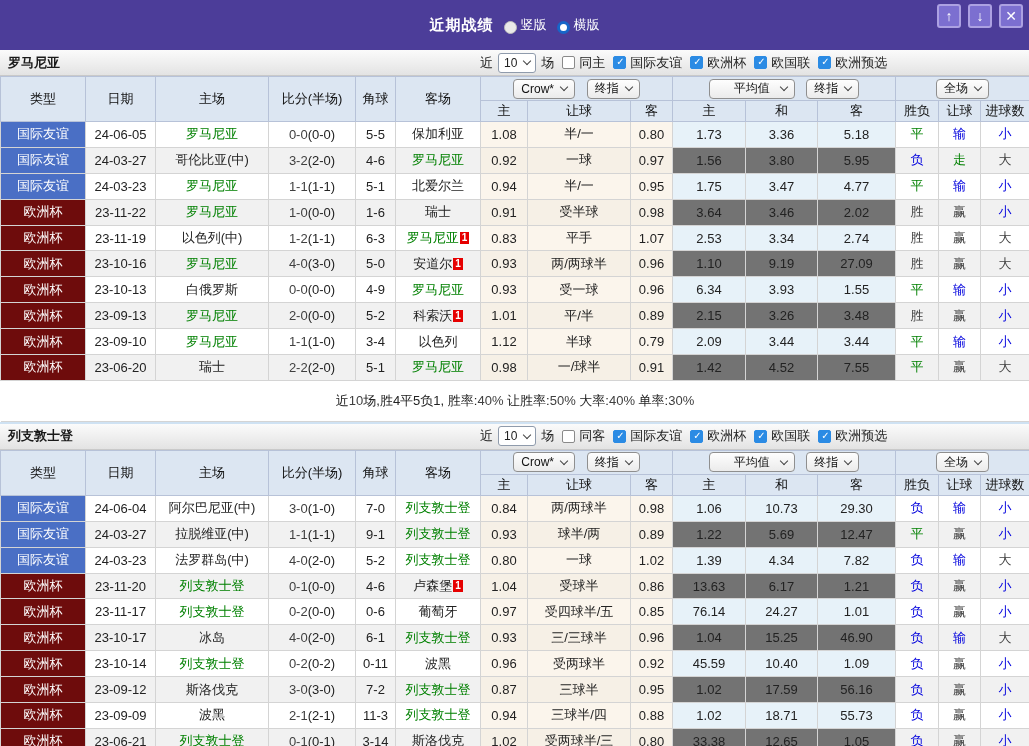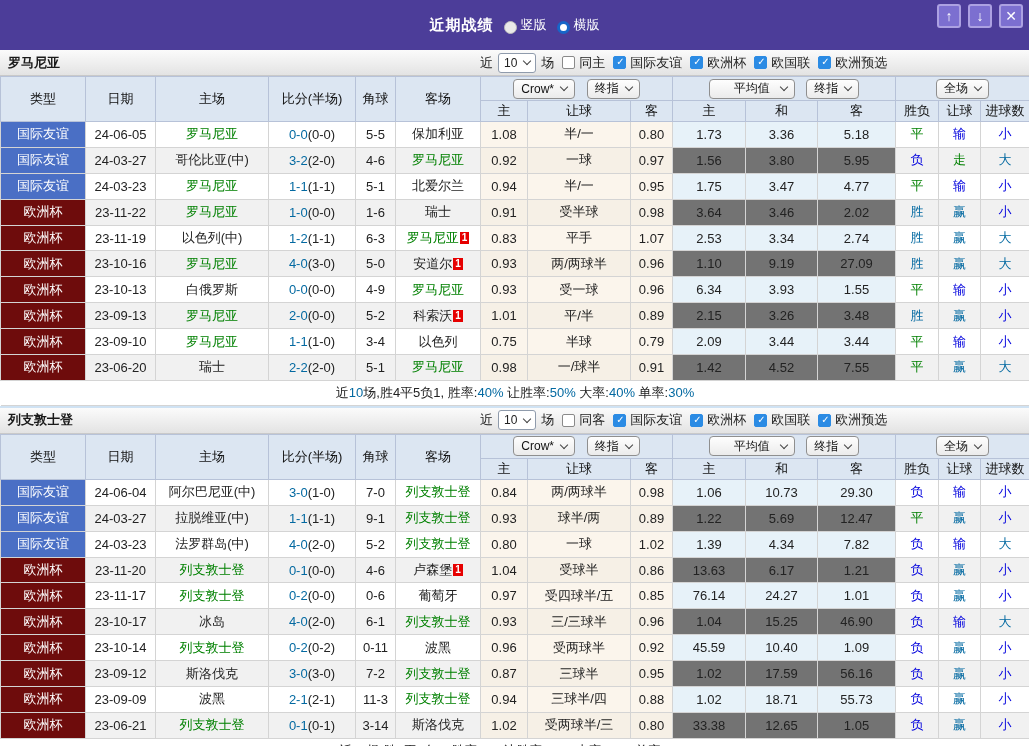--- a/index.html
+++ b/index.html
@@ -62,28 +62,28 @@
   .sub-row th { height: 21px; }
   tbody td { height: 25.9px; font-size: 13px; color: #222; }
   tr.alt td { background: #f1f1f1; }
   td.cream { background: #FBF5EC; }
   tr.alt td.cream { background: #F6F0E6; }
   td.lblue { background: #E7F2F9; }
   tr.alt td.lblue { background: #737373; }
   td.bg-blue { background: #4A6FC5 !important; color: #fff; }
   td.bg-maroon { background: #6E0C0C !important; color: #fff; }
   .cg { color: #008000; }
-  .cr { color: #0369a1; }
+  .cr { color: #404040; }
   .cb { color: #0000DD; }
   .ck { color: #222; }
   .sup-badge {
     display: inline-block; background: #E60000; color: #fff; font-size: 10px; line-height: 12px;
     padding: 0 2px; margin-left: 1px; position: relative; top: -1px; font-weight: bold;
   }
-  tfoot td { height: 25px; font-size: 13px; background: #fff; border: 1px solid #d4d4d4; border-left: none; border-right: none; }
+  tfoot td { height: 41px; font-size: 13px; background: #fff; border: 1px solid #d4d4d4; border-left: none; border-right: none; }
 
   
   .sel {
     display: inline-flex; align-items: center; justify-content: space-between;
     background: linear-gradient(#fefefe, #ebebeb); border: 1px solid #8f8f8f; border-radius: 4px;
     height: 20px; padding: 0 7px; margin: 0 4px; font-size: 12px; color: #111; cursor: pointer; vertical-align: middle;
   }
   .chev {
     display: inline-block; width: 6px; height: 6px; border-right: 1.5px solid #444;
     border-bottom: 1.5px solid #444; transform: rotate(45deg); margin-left: 7px; margin-top: -3px;
@@ -344,21 +344,21 @@
             <td class="cr">赢</td>
             <td class="cb">小</td>
           </tr>
           <tr>
             <td class="bg-maroon">欧洲杯</td>
             <td class="ck">23-09-10</td>
             <td><span class="cg">罗马尼亚</span></td>
             <td><span class="cr">1-1</span><span class="ck">(1-0)</span></td>
             <td class="ck">3-4</td>
             <td><span class="ck">以色列</span></td>
-            <td class="cream ck">0.75</td>
+            <td class="cream ck">1.12</td>
             <td class="cream ck">半球</td>
             <td class="cream ck">0.79</td>
             <td class="lblue ck">2.09</td>
             <td class="lblue ck">3.44</td>
             <td class="lblue ck">3.44</td>
             <td class="cg">平</td>
             <td class="cb">输</td>
             <td class="cb">小</td>
           </tr>
           <tr class="alt">

